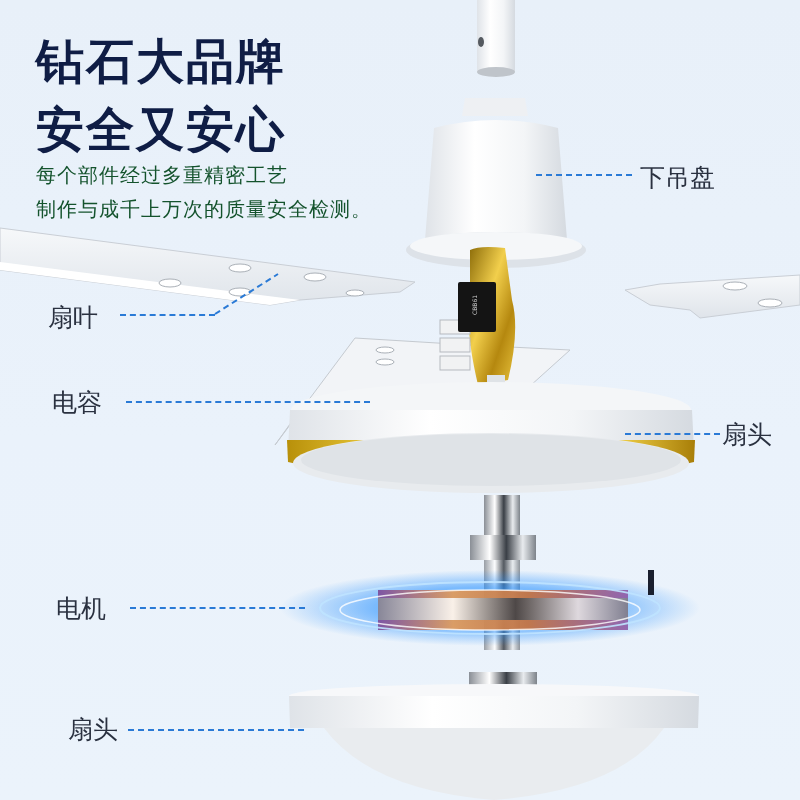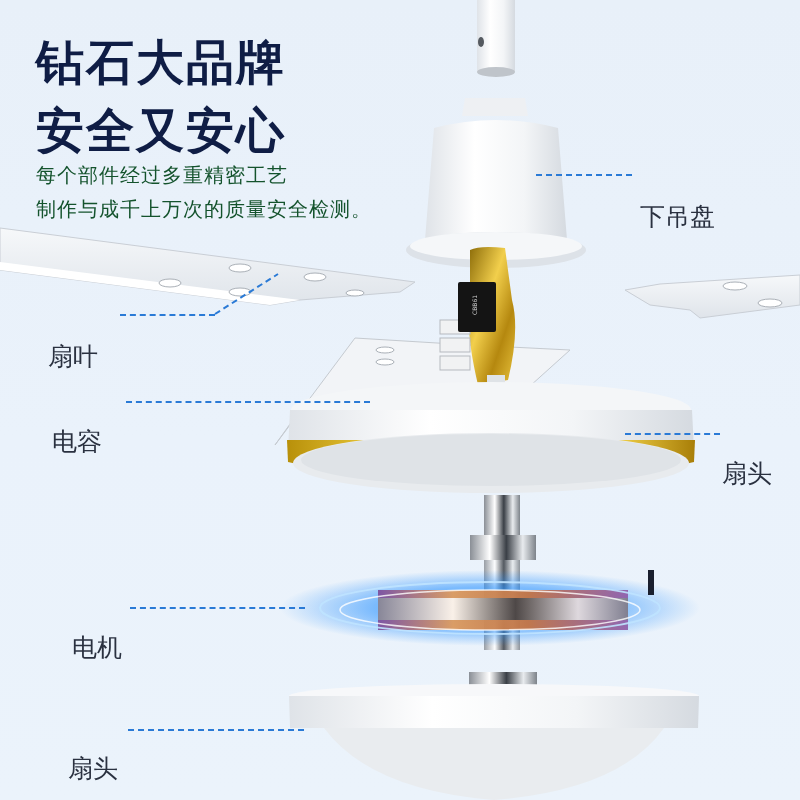--- a/index.html
+++ b/index.html
@@ -2,30 +2,30 @@
 <html><head>
   <meta charset="utf-8">
   <style>
     * { margin: 0; padding: 0; box-sizing: border-box; }
     html, body { width: 800px; height: 800px; overflow: hidden; }
     body {
       position: relative;
       background: linear-gradient(180deg, #e8f0f9 0%, #eaf2fb 55%, #ebf3fb 100%);
       font-family: "DejaVu Sans", "Liberation Sans", sans-serif;
     }
-    .abs { position: absolute; }
+    .abs { position: absolute; font-family: Liberation Serif, serif; }
     .title {
       left: 36px; font-size: 48px; font-weight: bold; color: #0f1d45;
       letter-spacing: 2px; line-height: 60px;
     }
     .subtitle {
       left: 36px; font-size: 20px; color: #14532d; line-height: 30px; letter-spacing: 1px;
     }
     .label {
-      font-size: 25px; color: #2a3140; line-height: 30px; margin-top: 39px;
+      font-size: 25px; color: #2a3140; line-height: 30px;
     }
     .dash {
       height: 0; border-top: 2px dashed #2a7ad6;
     }
     svg { position: absolute; left: 0; top: 0; }
   </style>
 </head>
 <body>
 
 <svg width="800" height="800" viewBox="0 0 800 800">
@@ -166,14 +166,14 @@
 <div class="abs title" style="top:32px;">钻石大品牌</div>
 <div class="abs title" style="top:100px;">安全又安心</div>
 
 <div class="abs subtitle" style="top:160px;">每个部件经过多重精密工艺</div>
 <div class="abs subtitle" style="top:194px;">制作与成千上万次的质量安全检测。</div>
 
 <div class="abs label" style="left:640px; top:163px;">下吊盘</div>
 <div class="abs label" style="left:48px; top:303px;">扇叶</div>
 <div class="abs label" style="left:52px; top:388px;">电容</div>
 <div class="abs label" style="left:722px; top:420px;">扇头</div>
-<div class="abs label" style="left:72px; top:594px;">电机</div>
+<div class="abs label" style="left:56px; top:594px;">电机</div>
 <div class="abs label" style="left:68px; top:715px;">扇头</div>
 
 </body></html>

